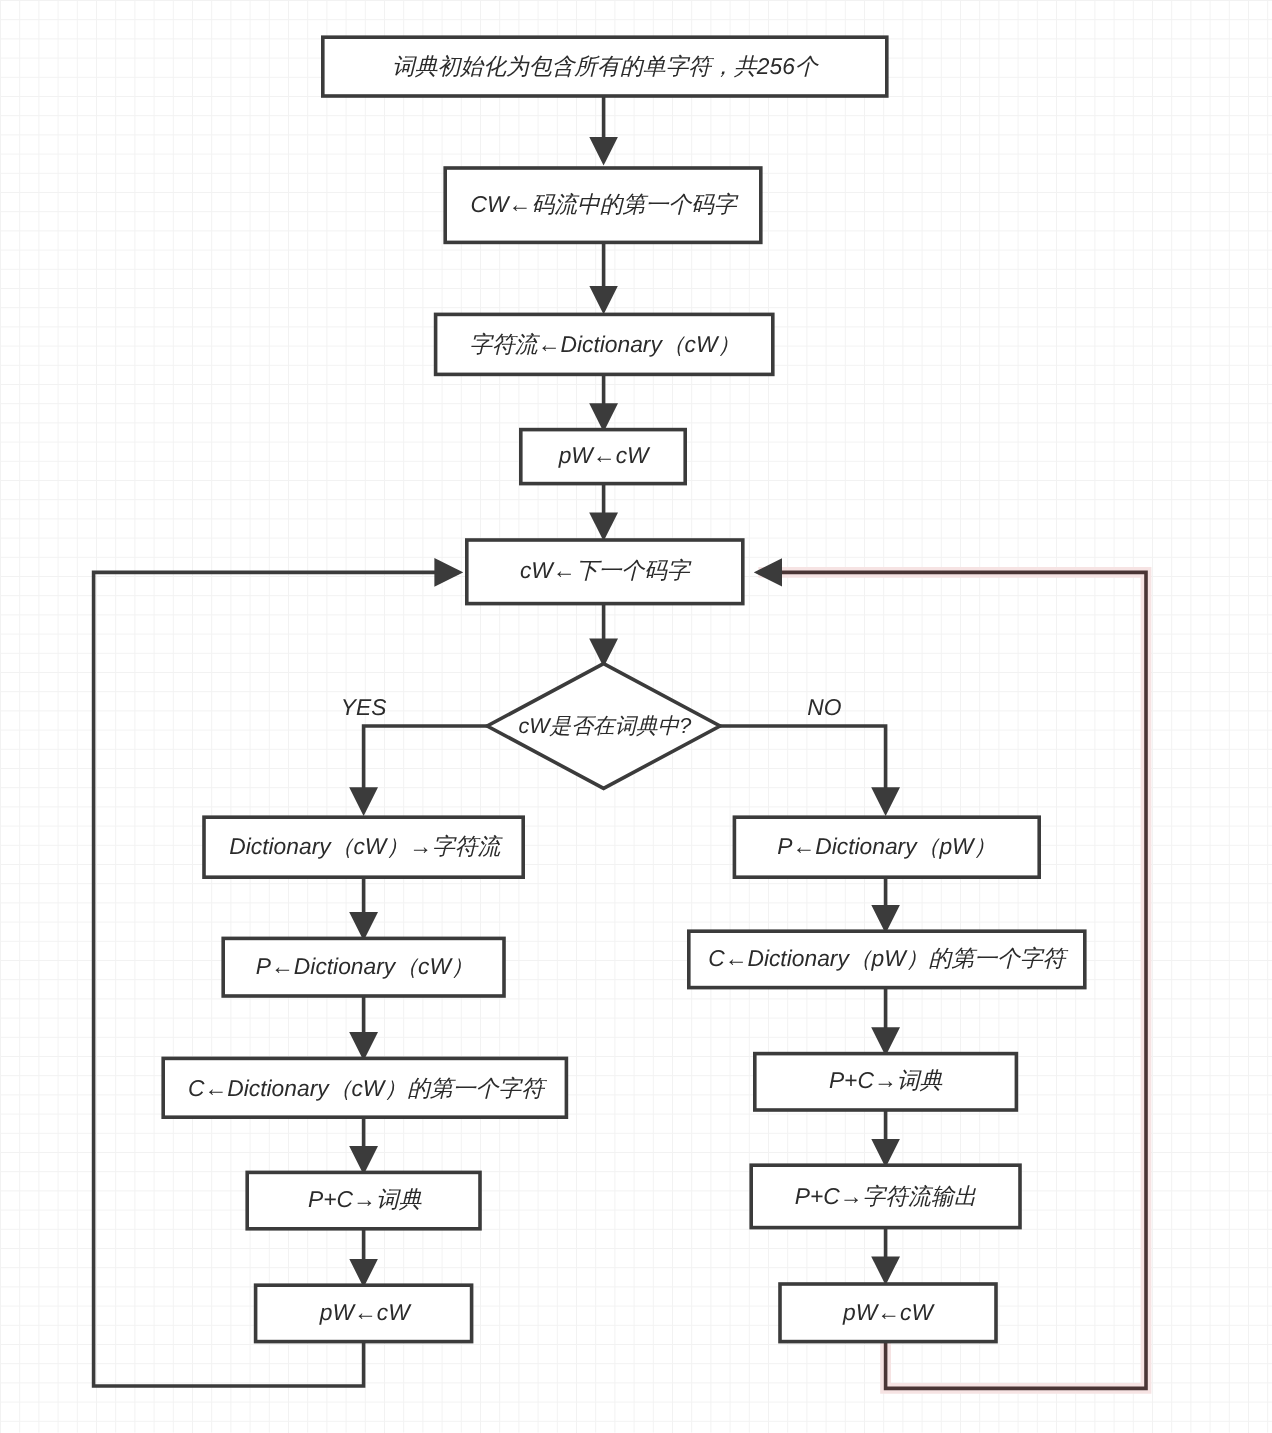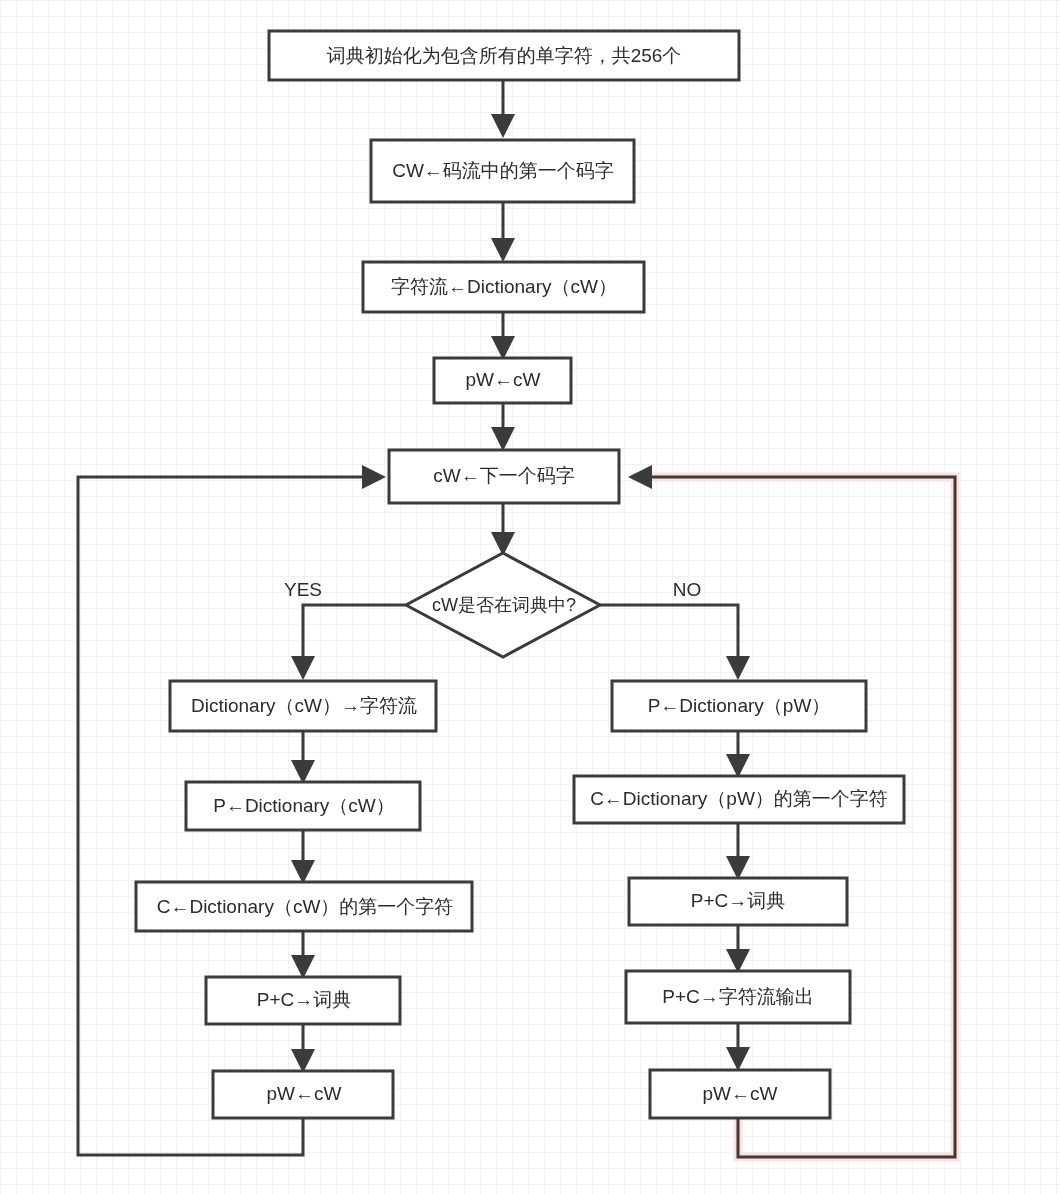--- a/index.html
+++ b/index.html
@@ -16,20 +16,21 @@
     height: 1194px;
     background-color: #ffffff;
     background-image:
       linear-gradient(to right, #f2f2f2 1px, transparent 1px),
       linear-gradient(to bottom, #f2f2f2 1px, transparent 1px),
       linear-gradient(to right, #e6e6e6 1px, transparent 1px),
       linear-gradient(to bottom, #e6e6e6 1px, transparent 1px);
     background-size: 16px 16px, 16px 16px, 80px 80px, 80px 80px;
     background-position: 0 -2px, -2px 0, 0 -2px, -2px 0;
     overflow: hidden;
+    font-style: italic;
   }
   svg.flow {
     position: absolute;
     left: 0;
     top: 0;
     width: 1060px;
     height: 1194px;
   }
   .node-rect {
     fill: #ffffff;

